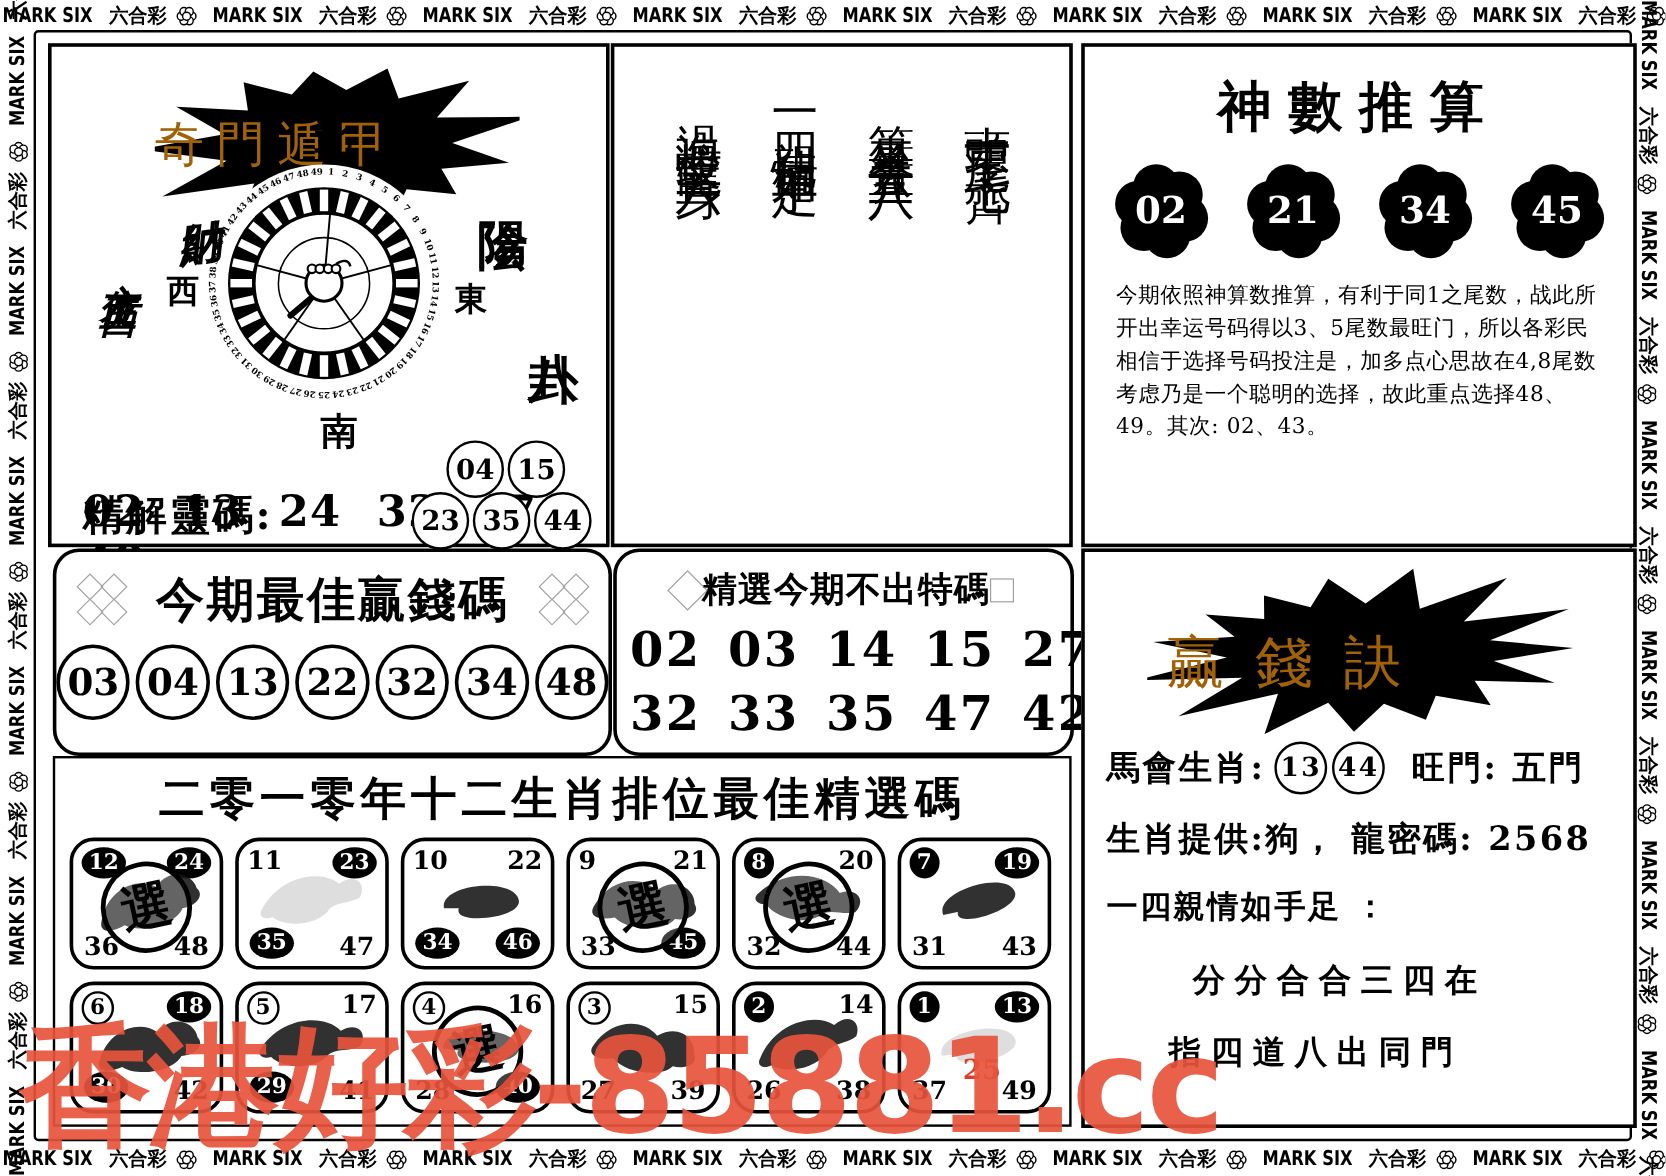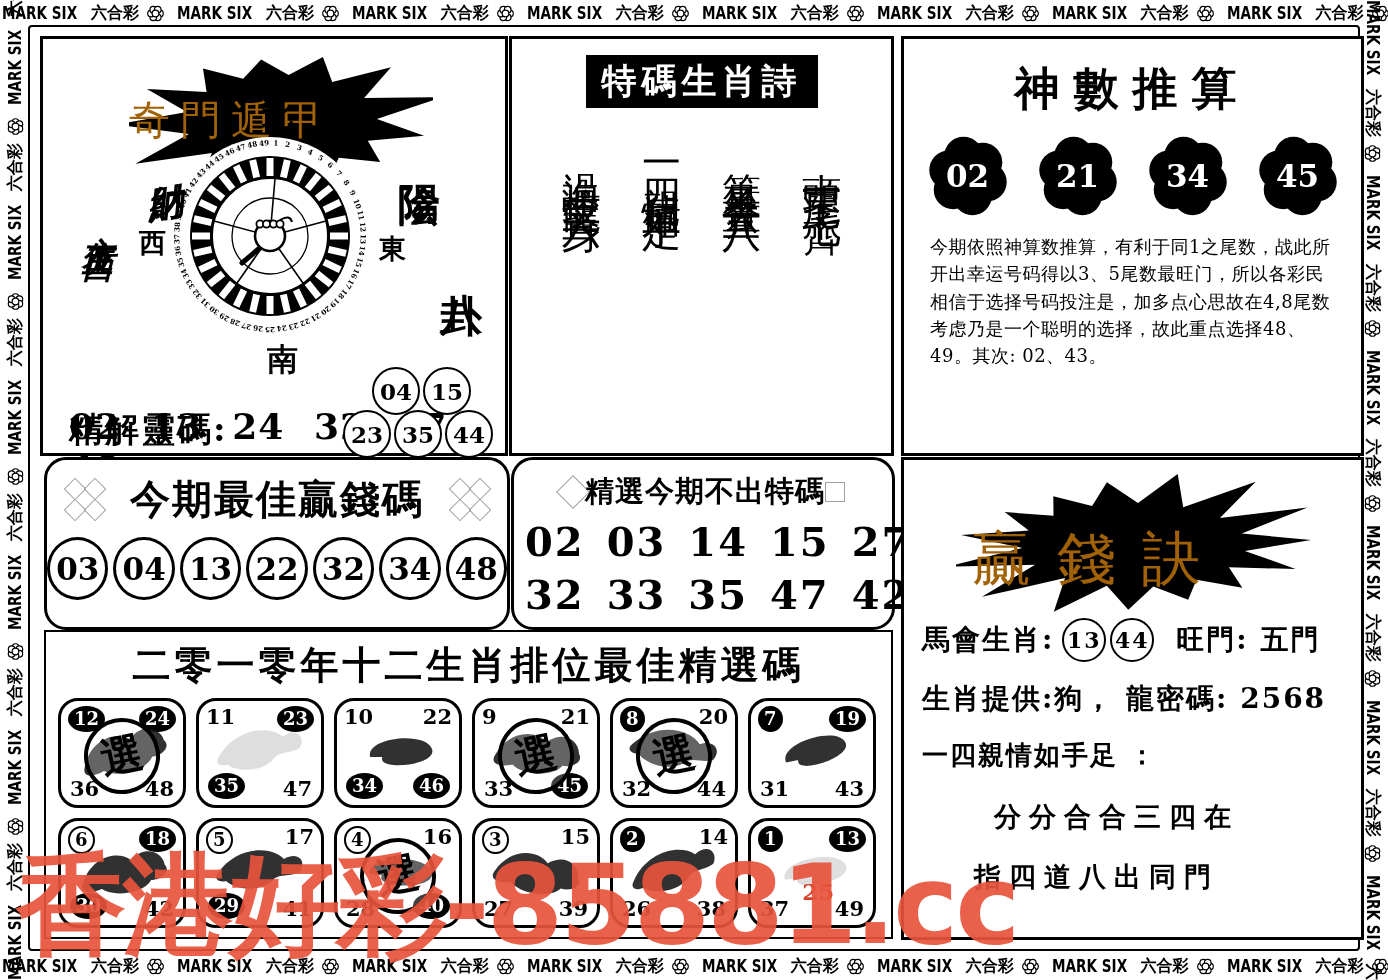--- a/index.html
+++ b/index.html
@@ -564,21 +564,20 @@
         </div>
       <div class="lucky-row" id="luckyRow2" style="margin-top:-5px;">
           <div class="circ-sm">23</div>
           <div class="circ-sm">35</div>
           <div class="circ-sm">44</div>
         </div>
     </div>
   </div>
 
   <div class="panel" style="left:509px;top:36px;width:379px;height:414px;">
-    <div class="poem-title">特碼生肖詩</div>
     <div class="poem-cols" id="poemCols">
         <div class="poem-col">十頭零尾一七齊</div>
         <div class="poem-col">算來算去算三八</div>
         <div class="poem-col">一四親情如手足</div>
         <div class="poem-col">過海蛟龍三六身</div>
       </div>
   </div>
 
   <div class="panel" style="left:901px;top:36px;width:457px;height:414px;">
     <div class="shen-title">神數推算</div>
@@ -658,21 +657,21 @@
     </div>
     <div class="exc-row" id="excRow1"><span>02</span><span>03</span><span>14</span><span>15</span><span>27</span><span>25</span><span>37</span></div>
     <div class="exc-row" id="excRow2"><span>32</span><span>33</span><span>35</span><span>47</span><span>42</span><span>43</span><span>44</span></div>
   </div>
 
   <div class="panel" style="left:901px;top:457px;width:457px;height:477px;">
     <div class="burst-wrap" style="left:52px;top:10px;width:356px;height:150px;">
       <svg id="burstF" width="356" height="150">
           <polygon points="339.6,99.0 272.9,97.3 286.3,117.7 240.5,109.8 232.2,129.7 197.3,116.4 172.3,139.7 150.8,115.7 97.8,141.7 109.0,108.1 26.0,126.8 79.1,94.7 -9.4,96.8 66.3,77.9 5.0,65.0 72.8,60.6 48.7,42.0 97.5,45.8 97.3,26.2 136.1,36.0 150.9,12.2 182.0,33.0 221.7,4.0 227.2,37.3 299.7,11.7 263.9,48.0 351.4,37.6 285.7,63.5 355.1,70.0 288.9,80.9" fill="#000"></polygon>
         </svg>
-      <div class="burst-title" style="top:50px;font-size:59px;letter-spacing:26px;padding-left:16px;">贏錢訣</div>
+      <div class="burst-title" style="top:50px;font-size:48px;letter-spacing:26px;padding-left:16px;">贏錢訣</div>
     </div>
     <div class="win-lines">
       <div class="win-l" id="winL1">
         <span>馬會生肖:</span>
         <span id="winCircles" style="display:inline-flex;margin:0 6px;">
             <span class="circ-md">13</span>
             <span class="circ-md">44</span>
           </span>
         <span style="margin-left:14px;">旺門: 五門</span>
       </div>

